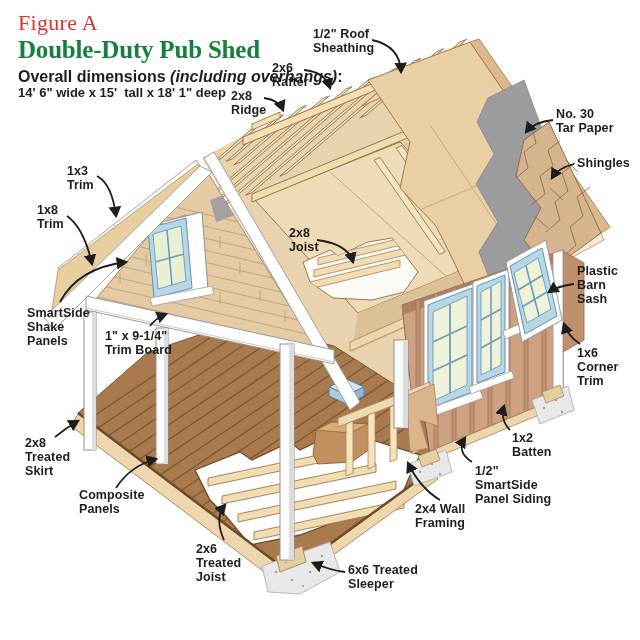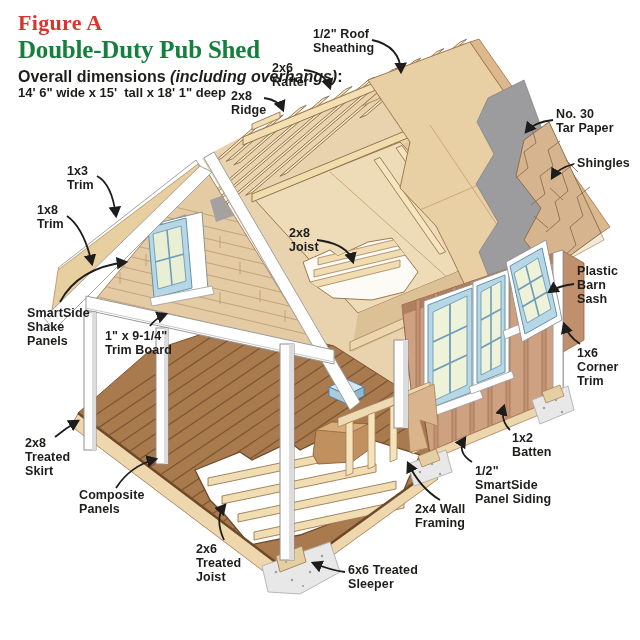--- a/index.html
+++ b/index.html
@@ -1,20 +1,20 @@
 <!DOCTYPE html>
 <html><head>
 <meta charset="utf-8">
 <style>
   html,body{margin:0;padding:0;background:#fff;}
   .stage{position:relative;width:640px;height:640px;background:#ffffff;overflow:hidden;
          font-family:"Liberation Sans",sans-serif;}
   .stage svg{position:absolute;left:0;top:0;}
   .ttl-fig{position:absolute;left:18px;top:12px;font-family:"Liberation Serif",serif;
-           font-weight:700;font-size:22px;line-height:1;color:#d6362e;letter-spacing:.3px;}
+           font-weight:400;font-size:22px;line-height:1;color:#d6362e;letter-spacing:.3px;}
   .ttl-main{position:absolute;left:18px;top:37px;font-family:"Liberation Serif",serif;
             font-weight:700;font-size:25px;line-height:1;color:#15803d;letter-spacing:-.2px;}
   .sub1{position:absolute;left:18px;top:69px;font-weight:700;font-size:16px;line-height:15px;
         color:#1d1d1b;white-space:pre-wrap;}
   .sub1 .it{font-style:italic;font-weight:600;}
   .sub2{position:absolute;left:18px;top:85px;font-weight:700;font-size:13px;line-height:15px;
         color:#1d1d1b;white-space:pre-wrap;}
   .lbl{position:absolute;font-weight:700;font-size:12.5px;line-height:14px;color:#1d1d1b;
        white-space:pre-line;letter-spacing:.1px;}
 </style>

